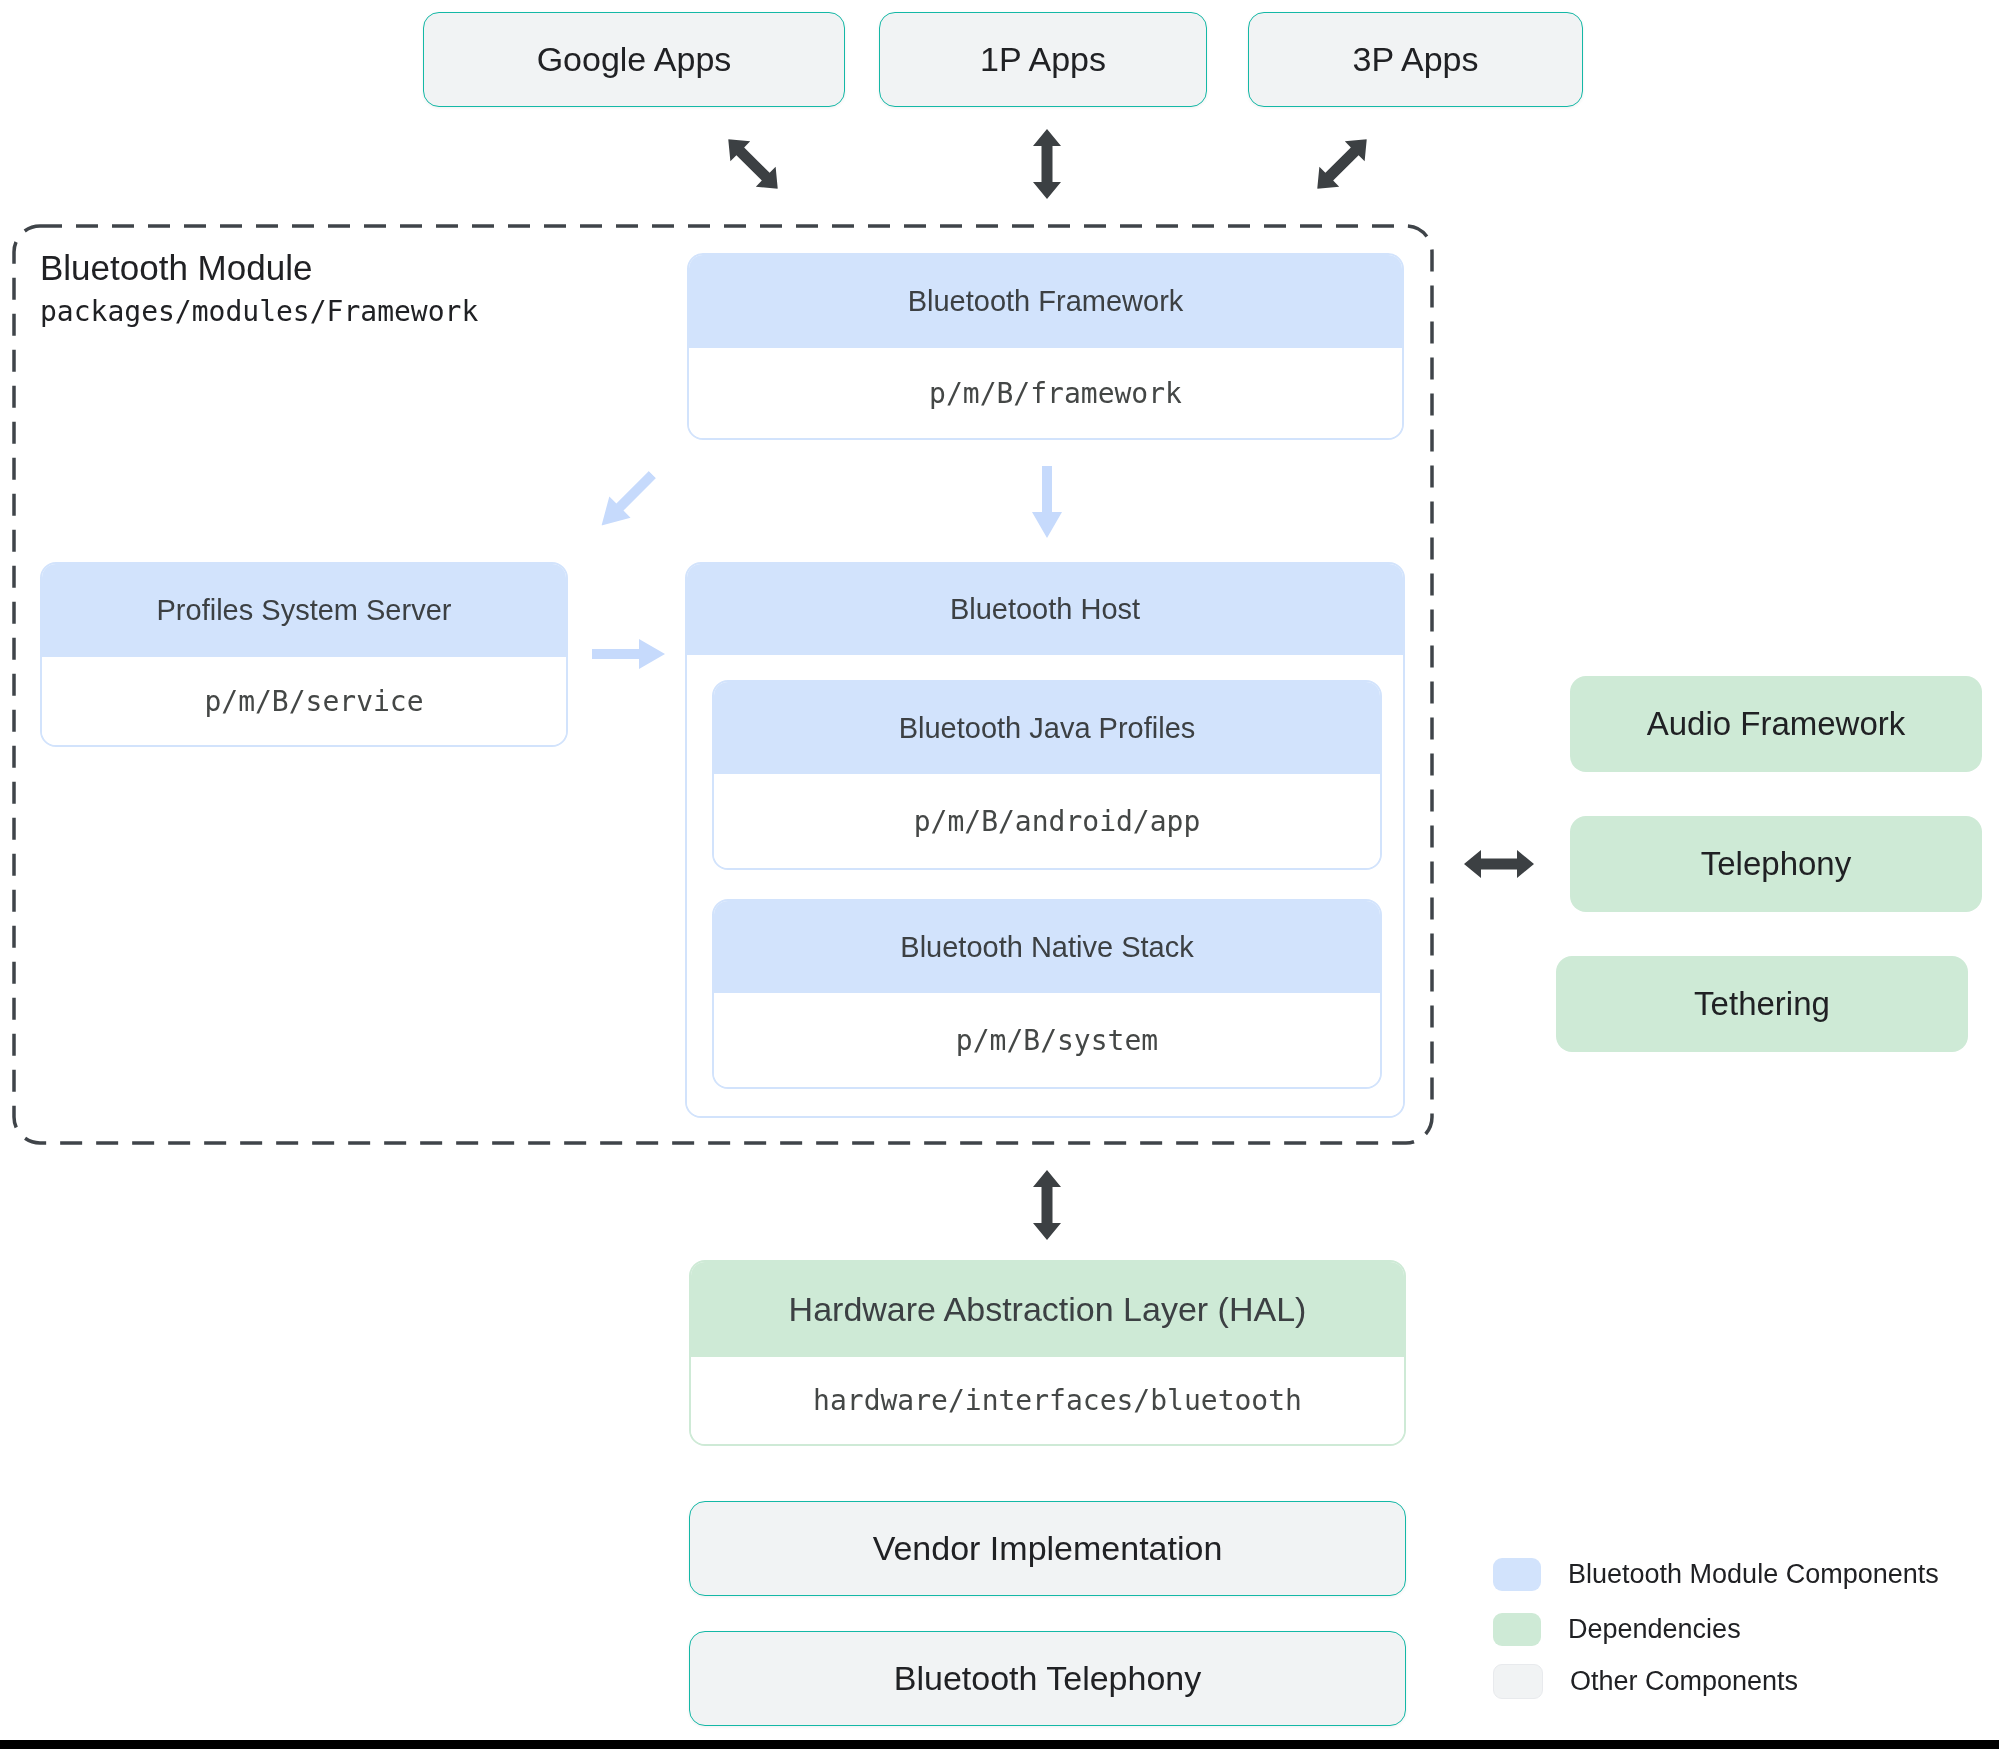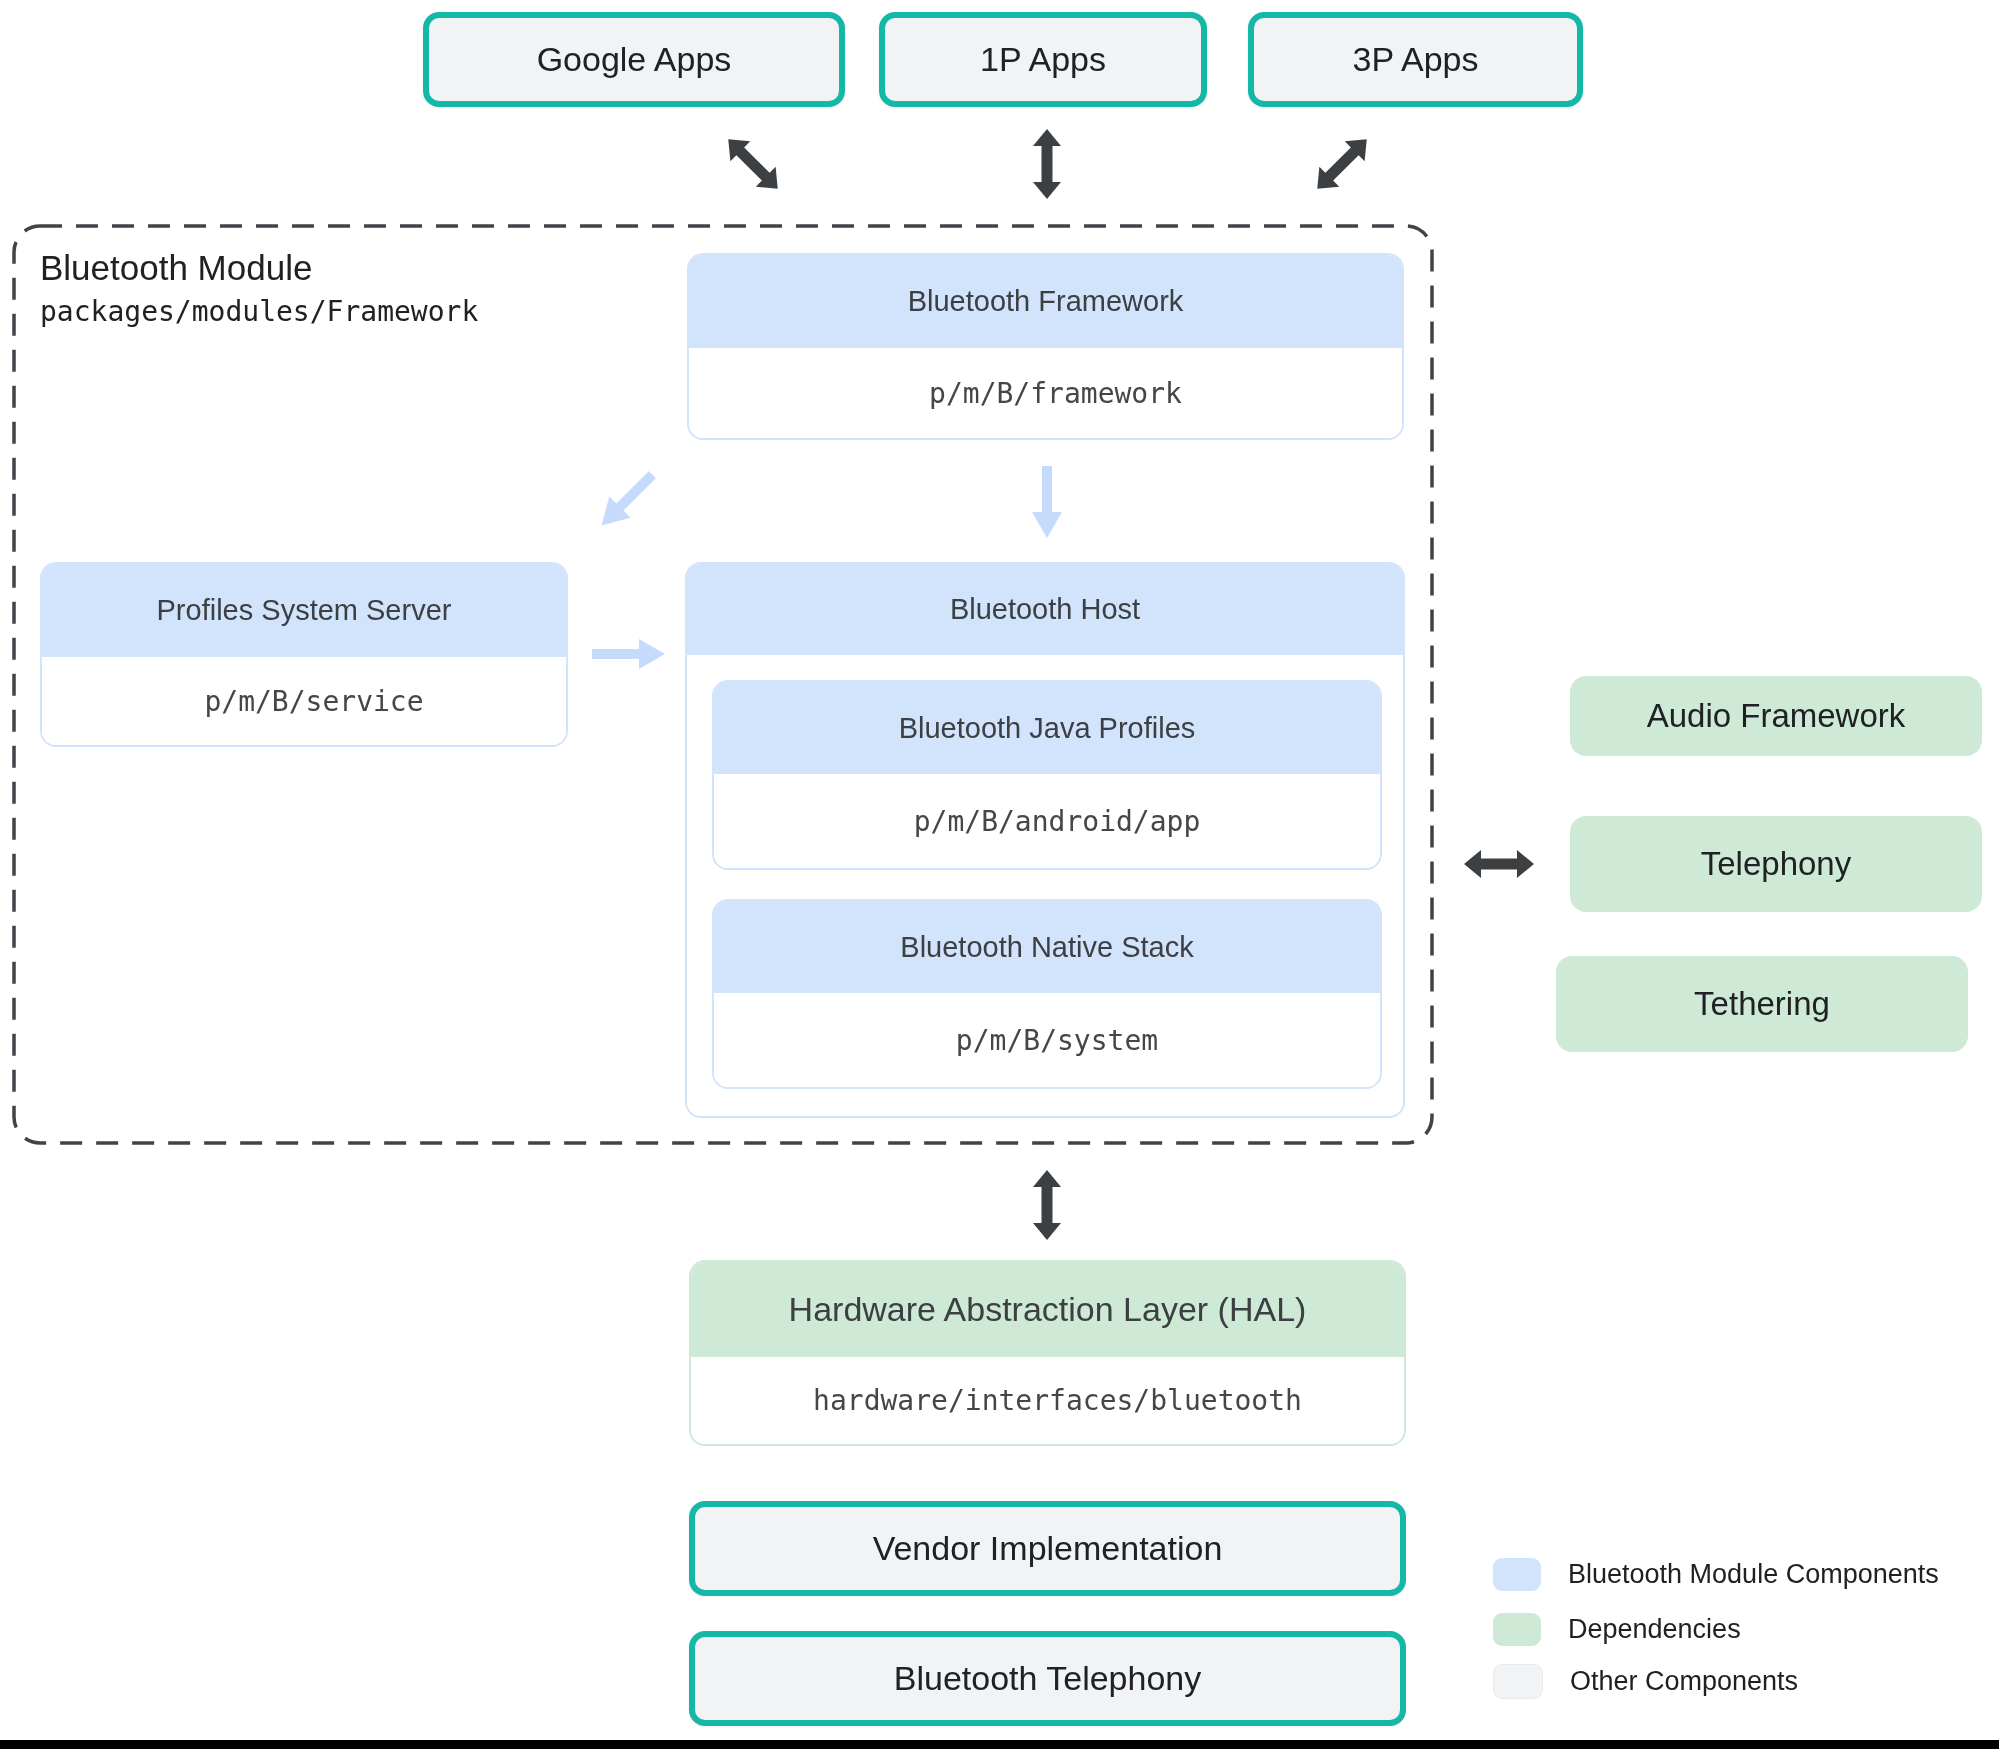--- a/index.html
+++ b/index.html
@@ -3,21 +3,21 @@
 <meta charset="utf-8">
 <style>
   html,body{margin:0;padding:0;background:#ffffff;}
   body{font-family:"Liberation Sans", sans-serif; -webkit-font-smoothing:antialiased;}
   .canvas{position:relative;width:1999px;height:1749px;background:#ffffff;overflow:hidden;}
 
   .abs{position:absolute;box-sizing:border-box;}
 
   
   .plainbox{
-    background:#f1f3f4;border:6px solid #14b8a6;border-radius:16px;
+    background:#f1f3f4;border:1px solid #14b8a6;border-radius:16px;
     display:flex;align-items:center;justify-content:center;
     font-size:34px;color:#202124;box-shadow:0 1px 3px rgba(60,64,67,.08);
   }
 
   
   .splitbox{border-radius:16px;overflow:hidden;display:flex;flex-direction:column;border:2px solid;}
   .splitbox .hdr{display:flex;align-items:center;justify-content:center;font-size:29px;color:#3c4043;}
   .splitbox .bdy{flex:1;display:flex;align-items:center;justify-content:center;background:#ffffff;
     font-family:"DejaVu Sans Mono", monospace;font-size:28px;color:#444746;padding-left:20px;}
   .blue{border-color:#d2e3fc;}
@@ -134,21 +134,21 @@
       <div class="splitbox blue" style="position:absolute;left:25px;top:244px;width:666px;height:186px;">
         <div class="hdr" style="height:92px;flex:none;">
           <span>Bluetooth Native Stack</span>
         </div>
         <div class="bdy">p/m/B/system</div>
       </div>
 
     </div>
   </div>
 
-  <div class="abs greenbox" style="left:1570px;top:676px;width:412px;height:80px;">
+  <div class="abs greenbox" style="left:1570px;top:676px;width:412px;height:96px;">
     <span>Audio Framework</span>
   </div>
   <div class="abs greenbox" style="left:1570px;top:816px;width:412px;height:96px;">
     <span>Telephony</span>
   </div>
   <div class="abs greenbox" style="left:1556px;top:956px;width:412px;height:96px;">
     <span>Tethering</span>
   </div>
 
   <div class="abs" style="left:1464px;top:848px;width:70px;height:32px;">

